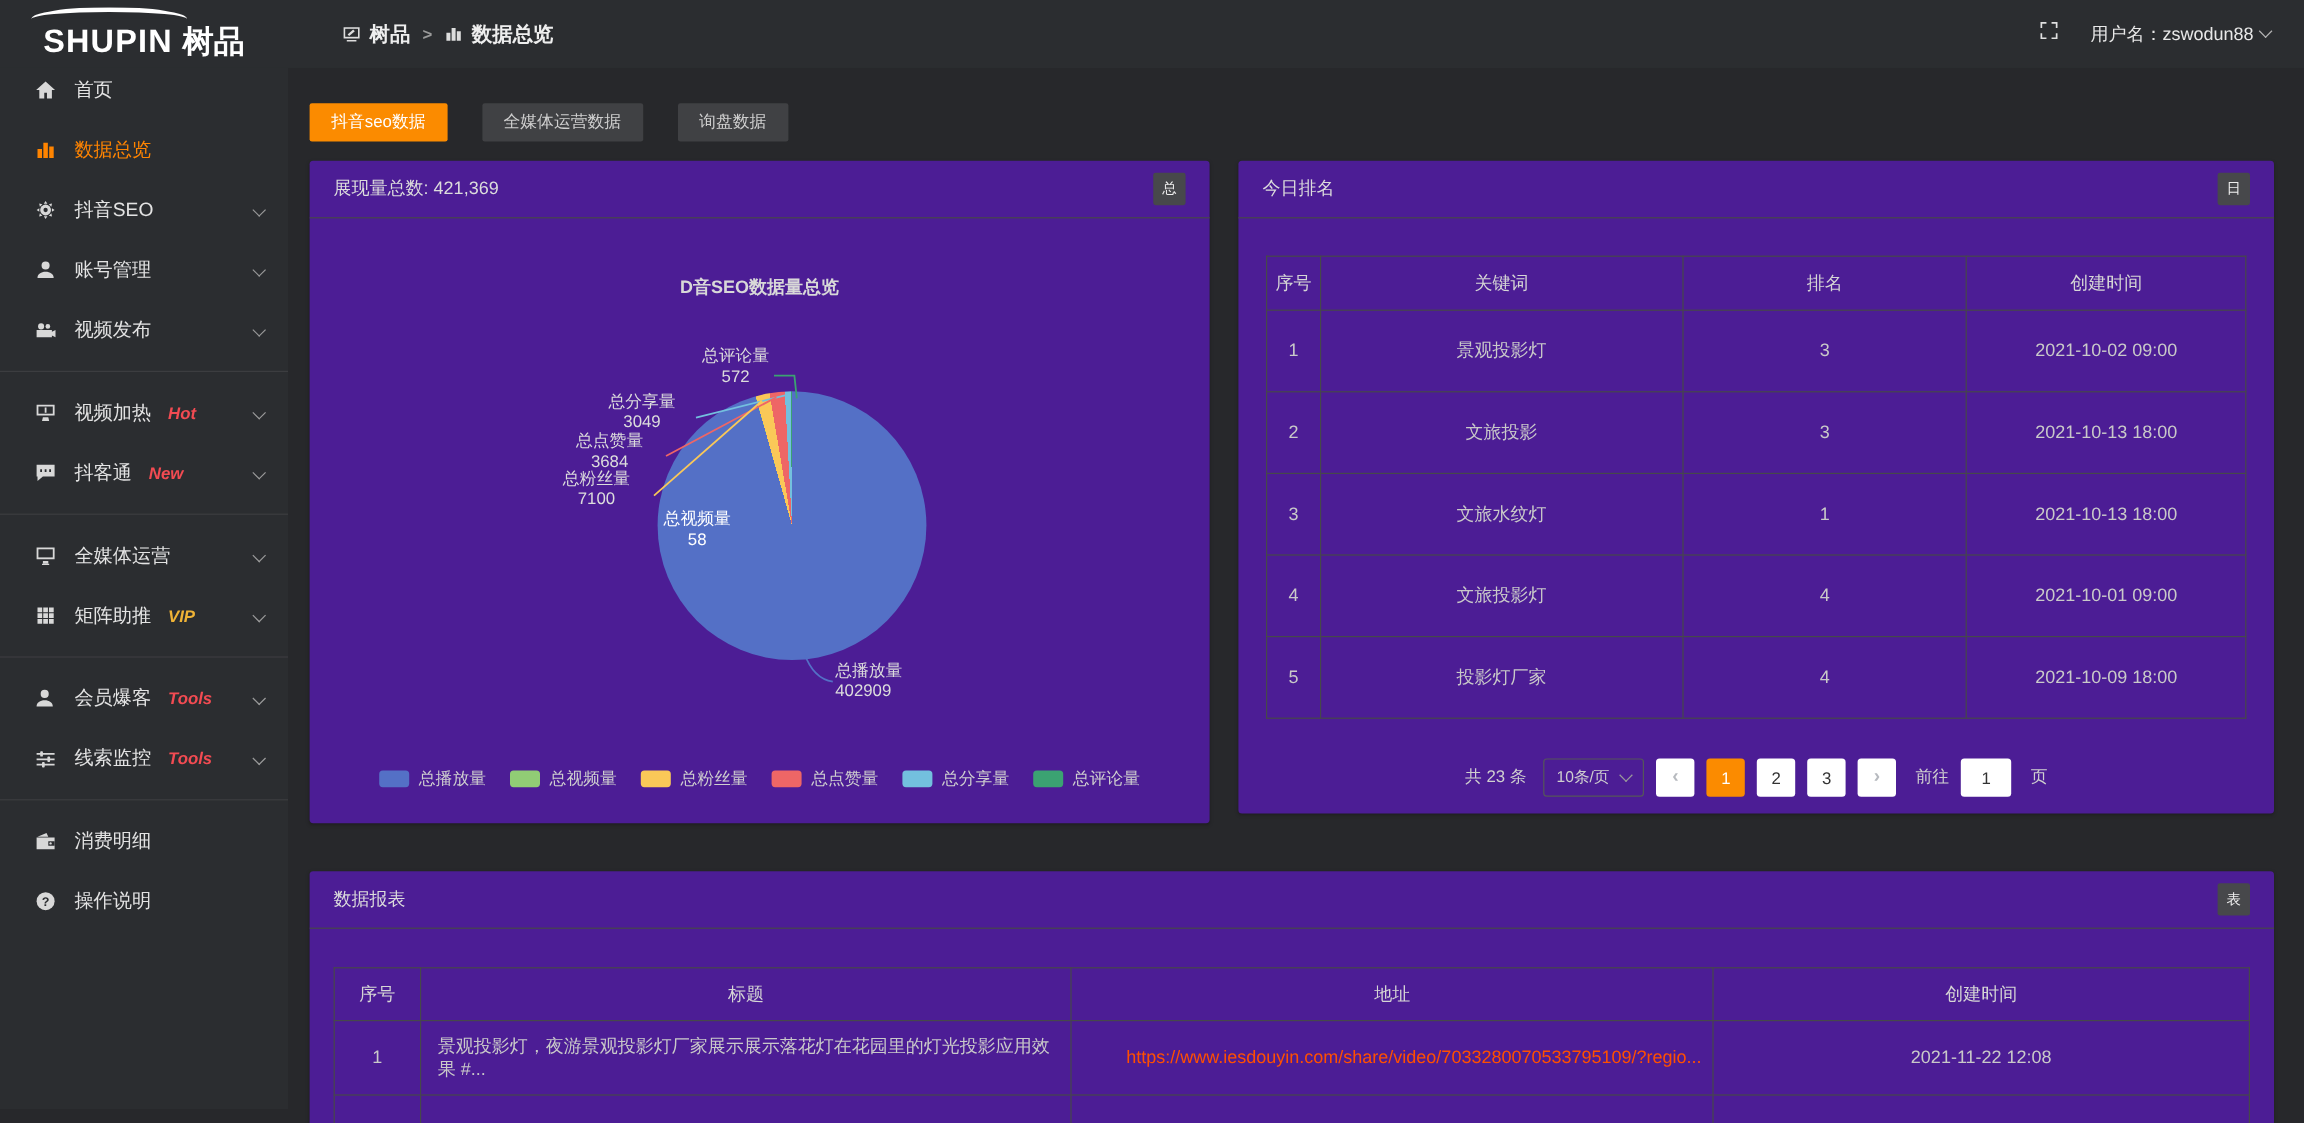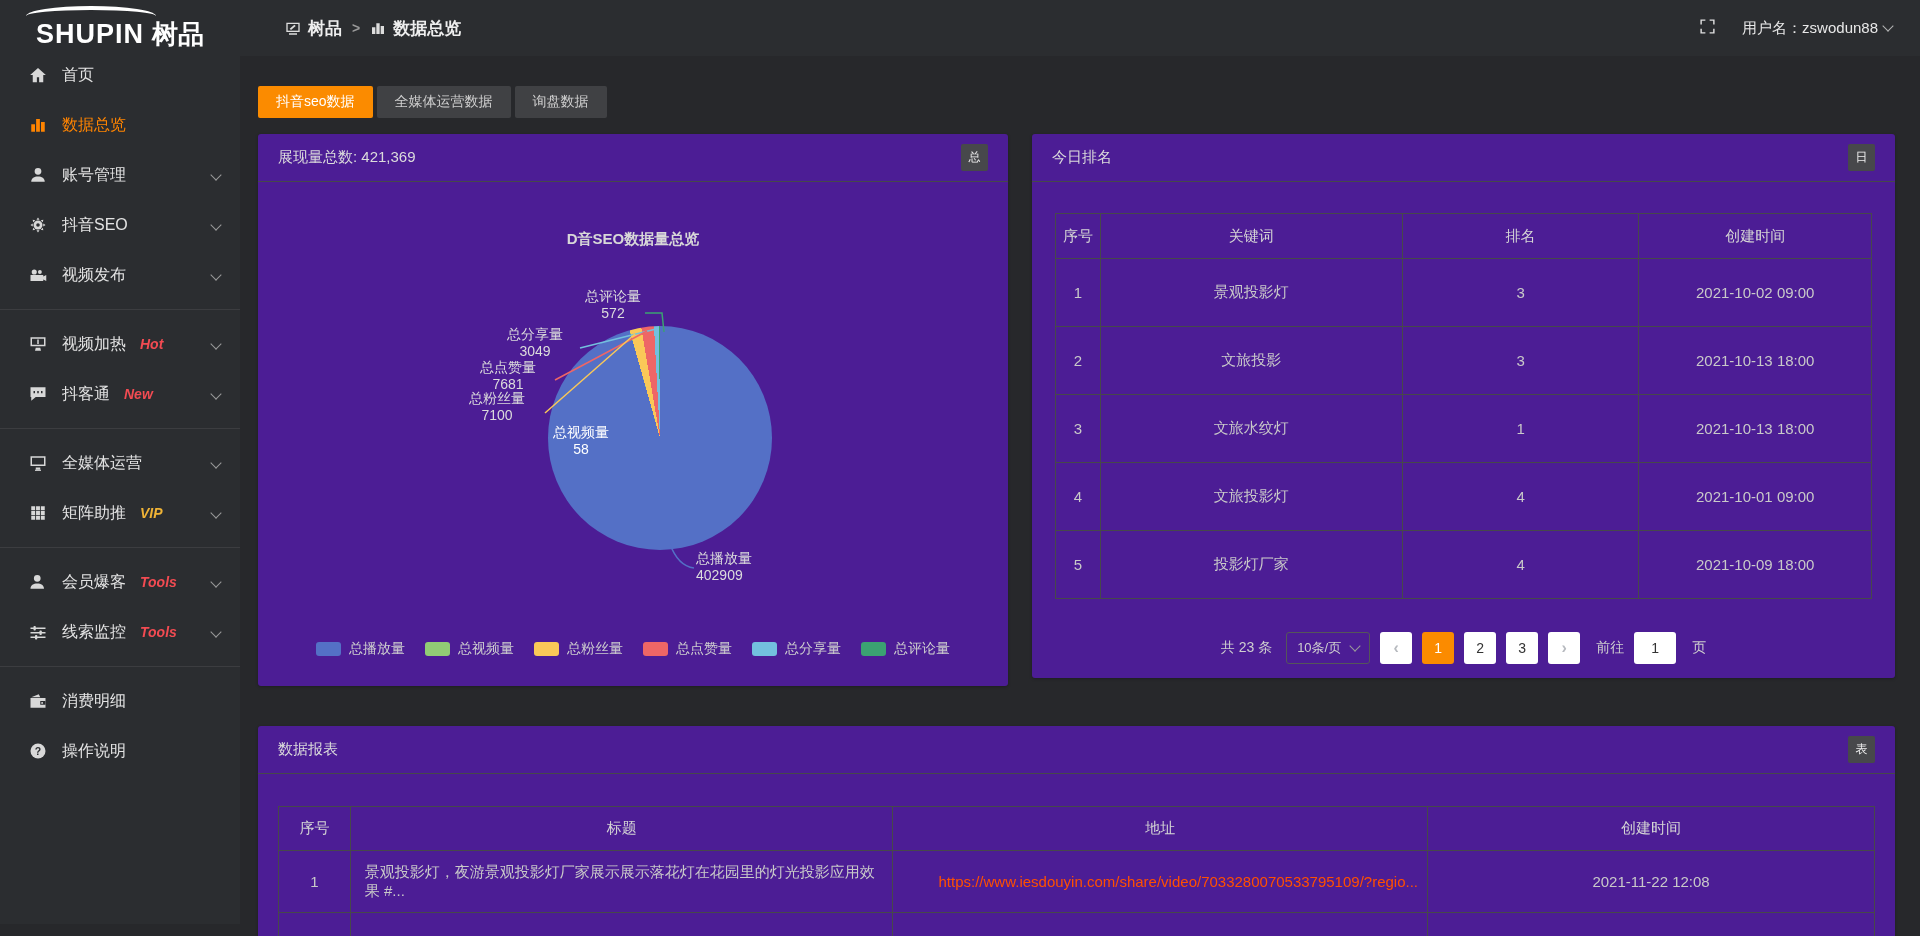--- a/index.html
+++ b/index.html
@@ -32,21 +32,21 @@
   .s-label { font-size:16px; }
   .s-item.active { color:#ff8400; }
   .s-item.active .s-icon svg { fill:#ff8400; }
   .s-badge { font-size:14px; font-weight:bold; font-style:italic; margin-left:14px; }
   .s-chev { margin-left:auto; width:8px; height:8px; border-right:1.5px solid #9a9a9a;
     border-bottom:1.5px solid #9a9a9a; transform:rotate(45deg); }
   .s-div { height:1px; background:#3c3d40; margin:9px 0; }
 
   
   .main { position:absolute; top:56px; left:240px; width:1680px; height:880px; padding:30px 25px 0 18px; }
-  .tabs { display:flex; gap:4px; }
+  .tabs { display:flex; gap:29px; }
   .tab { height:32px; padding:0 18px; display:flex; align-items:center; font-size:14px;
     border-radius:2px; background:#404144; color:#cfcfcf; cursor:pointer; }
   .tab.active { background:#fb8b00; color:#fff; }
 
   .row1 { display:flex; gap:24px; margin-top:16px; }
   .panel { background:#4c1d95; border-radius:3px; box-shadow:0 1px 3px rgba(0,0,0,.25); }
   .p-head { height:48px; display:flex; align-items:center; justify-content:space-between;
     padding:0 20px; border-bottom:1px solid #47484b; color:#dcdcdc; font-size:15px; }
   .p-btn { width:27px; height:27px; background:#47484b; border-radius:2px; color:#eee; font-size:12px;
     display:flex; align-items:center; justify-content:center; cursor:pointer; }
@@ -158,36 +158,36 @@
         <svg viewBox="0 0 24 24">
           <path d="M3 11h5v10H3zM9.5 4h5v17h-5zM16 8h5v13h-5z"></path>
         </svg>
       </span>
     <span class="s-label">数据总览</span>
   </div>
 
   <div class="s-item">
     <span class="s-icon">
         <svg viewBox="0 0 24 24">
-          <path d="M12 11.5a4.5 4.5 0 1 0 0-9 4.5 4.5 0 0 0 0 9zM3 21c0-4.5 4-7 9-7s9 2.5 9 7z"></path>
-        </svg>
-      </span>
-    <span class="s-label">账号管理</span>
-    <i class="s-chev"></i>
-  </div>
-
-  <div class="s-item">
-    <span class="s-icon">
-        <svg viewBox="0 0 24 24">
           <path d="M12 2l2 3h-4zM12 22l-2-3h4zM2 12l3-2v4zM22 12l-3 2v-4zM4.9 4.9l3.5.7-2.8 2.8zM19.1 19.1l-3.5-.7 2.8-2.8zM19.1 4.9l-.7 3.5-2.8-2.8zM4.9 19.1l.7-3.5 2.8 2.8z"></path>
           <circle cx="12" cy="12" r="6"></circle>
           <circle cx="12" cy="12" r="2.4" fill="#2b2d30"></circle>
         </svg>
       </span>
     <span class="s-label">抖音SEO</span>
+    <i class="s-chev"></i>
+  </div>
+
+  <div class="s-item">
+    <span class="s-icon">
+        <svg viewBox="0 0 24 24">
+          <path d="M12 11.5a4.5 4.5 0 1 0 0-9 4.5 4.5 0 0 0 0 9zM3 21c0-4.5 4-7 9-7s9 2.5 9 7z"></path>
+        </svg>
+      </span>
+    <span class="s-label">账号管理</span>
     <i class="s-chev"></i>
   </div>
 
   <div class="s-item">
     <span class="s-icon">
         <svg viewBox="0 0 24 24">
           <circle cx="7" cy="8" r="3.4"></circle>
           <circle cx="14.5" cy="8" r="2.6"></circle>
           <path d="M2 12h17v8H2zM19 14l4-2v8l-4-2z"></path>
         </svg>
@@ -328,21 +328,21 @@
           <path d="M412,362 Q420,384 436,386" stroke="#5470c6"></path>
         </svg>
 
         <div class="pie-label" style="left:300px; top:106px; width:110px;">
           <span>总评论量</span><span class="v">572</span>
         </div>
         <div class="pie-label" style="left:222px; top:144px; width:110px;">
           <span>总分享量</span><span class="v">3049</span>
         </div>
         <div class="pie-label" style="left:195px; top:177px; width:110px;">
-          <span>总点赞量</span><span class="v">7681</span>
+          <span>总点赞量</span><span class="v">3684</span>
         </div>
         <div class="pie-label" style="left:184px; top:208px; width:110px;">
           <span>总粉丝量</span><span class="v">7100</span>
         </div>
         <div class="pie-label pl-inside" style="left:268px; top:242px; width:110px;">
           <span>总视频量</span><span class="v">58</span>
         </div>
         <div class="pie-label" style="left:438px; top:368px; width:110px; text-align:left;">
           <span>总播放量</span><span class="v">402909</span>
         </div>

